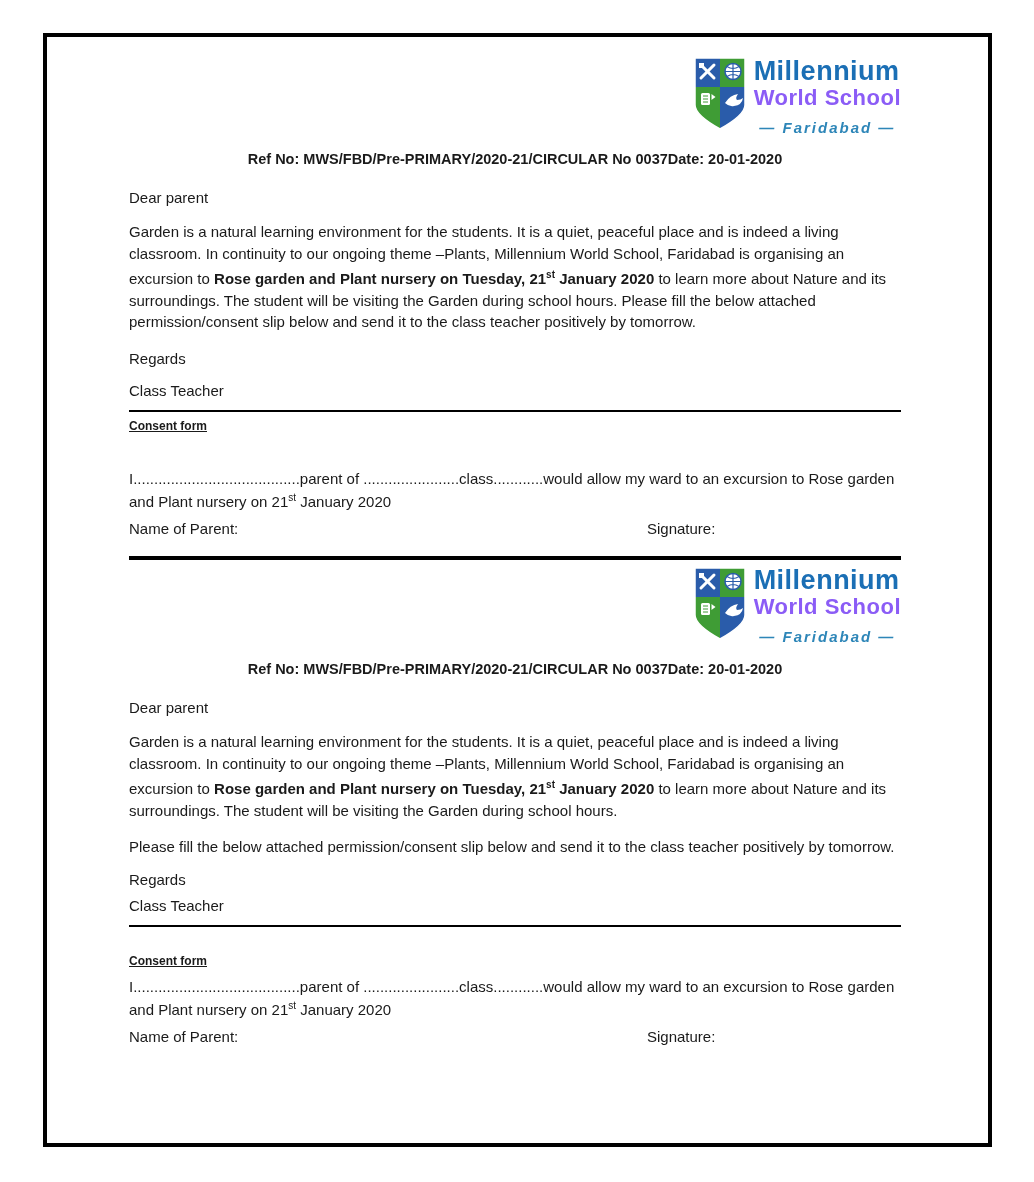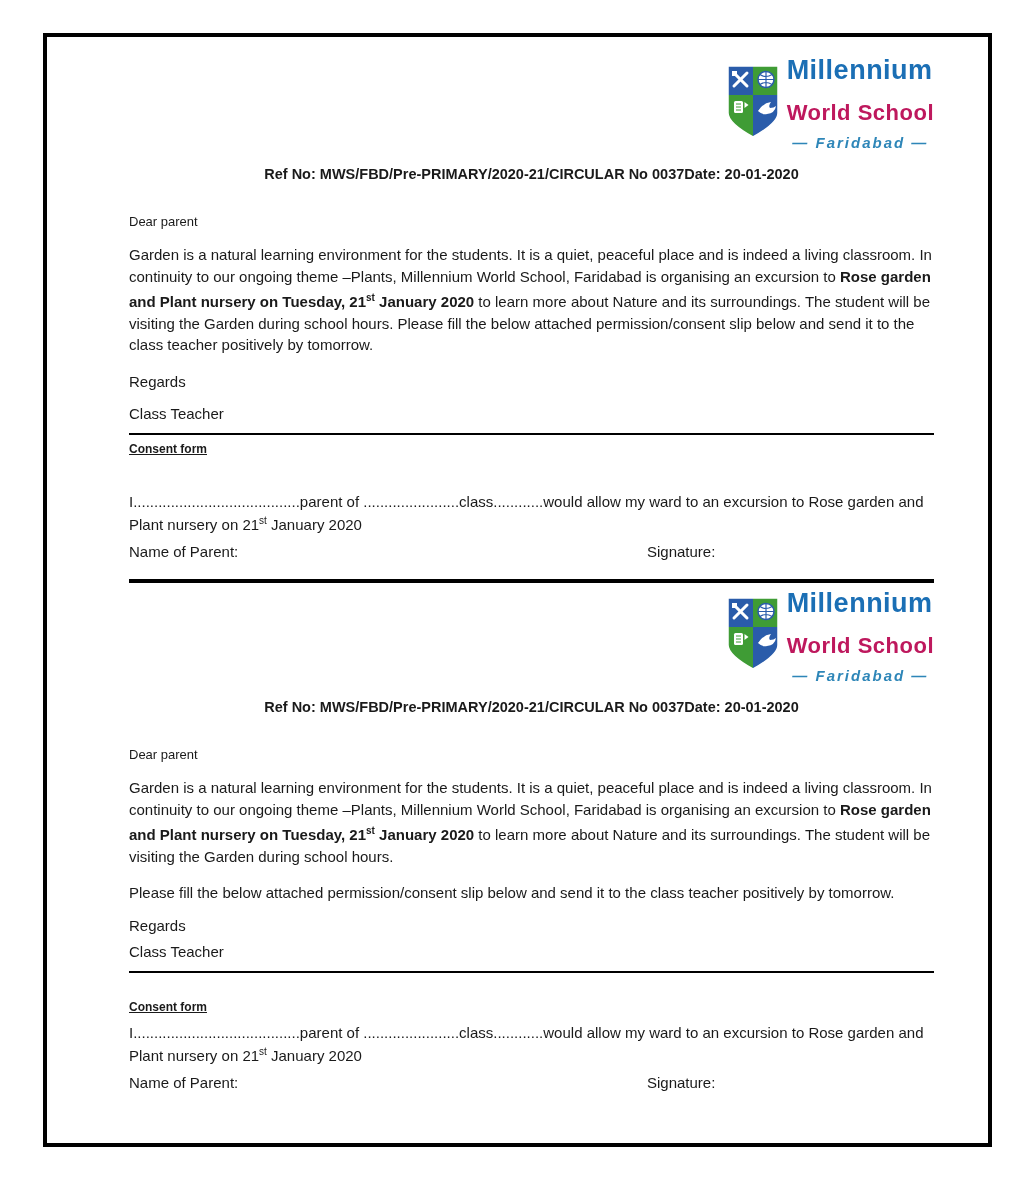--- a/index.html
+++ b/index.html
@@ -11,51 +11,51 @@
     position: relative;
   }
   .page-border {
     position: absolute;
     left: 43px; top: 33px;
     width: 949px; height: 1114px;
     border: 4px solid #000;
     background: #fff;
   }
   .page-content {
-    padding: 18px 54px 0 82px;
+    padding: 18px 87px 0 82px;
   }
   
   .logo-row {
     display: flex;
     justify-content: flex-end;
     margin-top: 2px;
   }
   .logo {
     display: flex;
     align-items: center;
     gap: 8px;
   }
   .logo-text { text-align: left; line-height: 1; }
   .logo-line1 {
     color: #1b6fb5; font-size: 27px; font-weight: bold; letter-spacing: 0.5px;
   }
   .logo-line2 {
-    color: #be185d; font-size: 22px; font-weight: bold; margin-top: 18px; letter-spacing: 0.5px;
+    color: #8b5cf6; font-size: 22px; font-weight: bold; margin-top: 2px; letter-spacing: 0.5px;
   }
   .logo-line3 {
     color: #2e86b8; font-size: 15px; font-style: italic; font-weight: bold;
     margin-top: 11px; text-align: center; letter-spacing: 2px;
   }
   
   .ref-row {
     display: flex; justify-content: center;
     font-weight: bold; font-size: 14.5px;
     margin-top: 16px;
   }
-  .salutation { margin-top: 32px; font-size: 13px; }
+  .salutation { margin-top: 22px; font-size: 15px; }
   .body-para {
     margin-top: 15px; font-size: 15px; line-height: 21.6px;
     text-align: left;
   }
   .bold-underline {
     font-weight: bold; 
   }
   sup { font-size: 10px; }
   .regards { margin-top: 17px; font-size: 15px; }
   .signoff { margin-top: 15px; font-size: 15px; }

